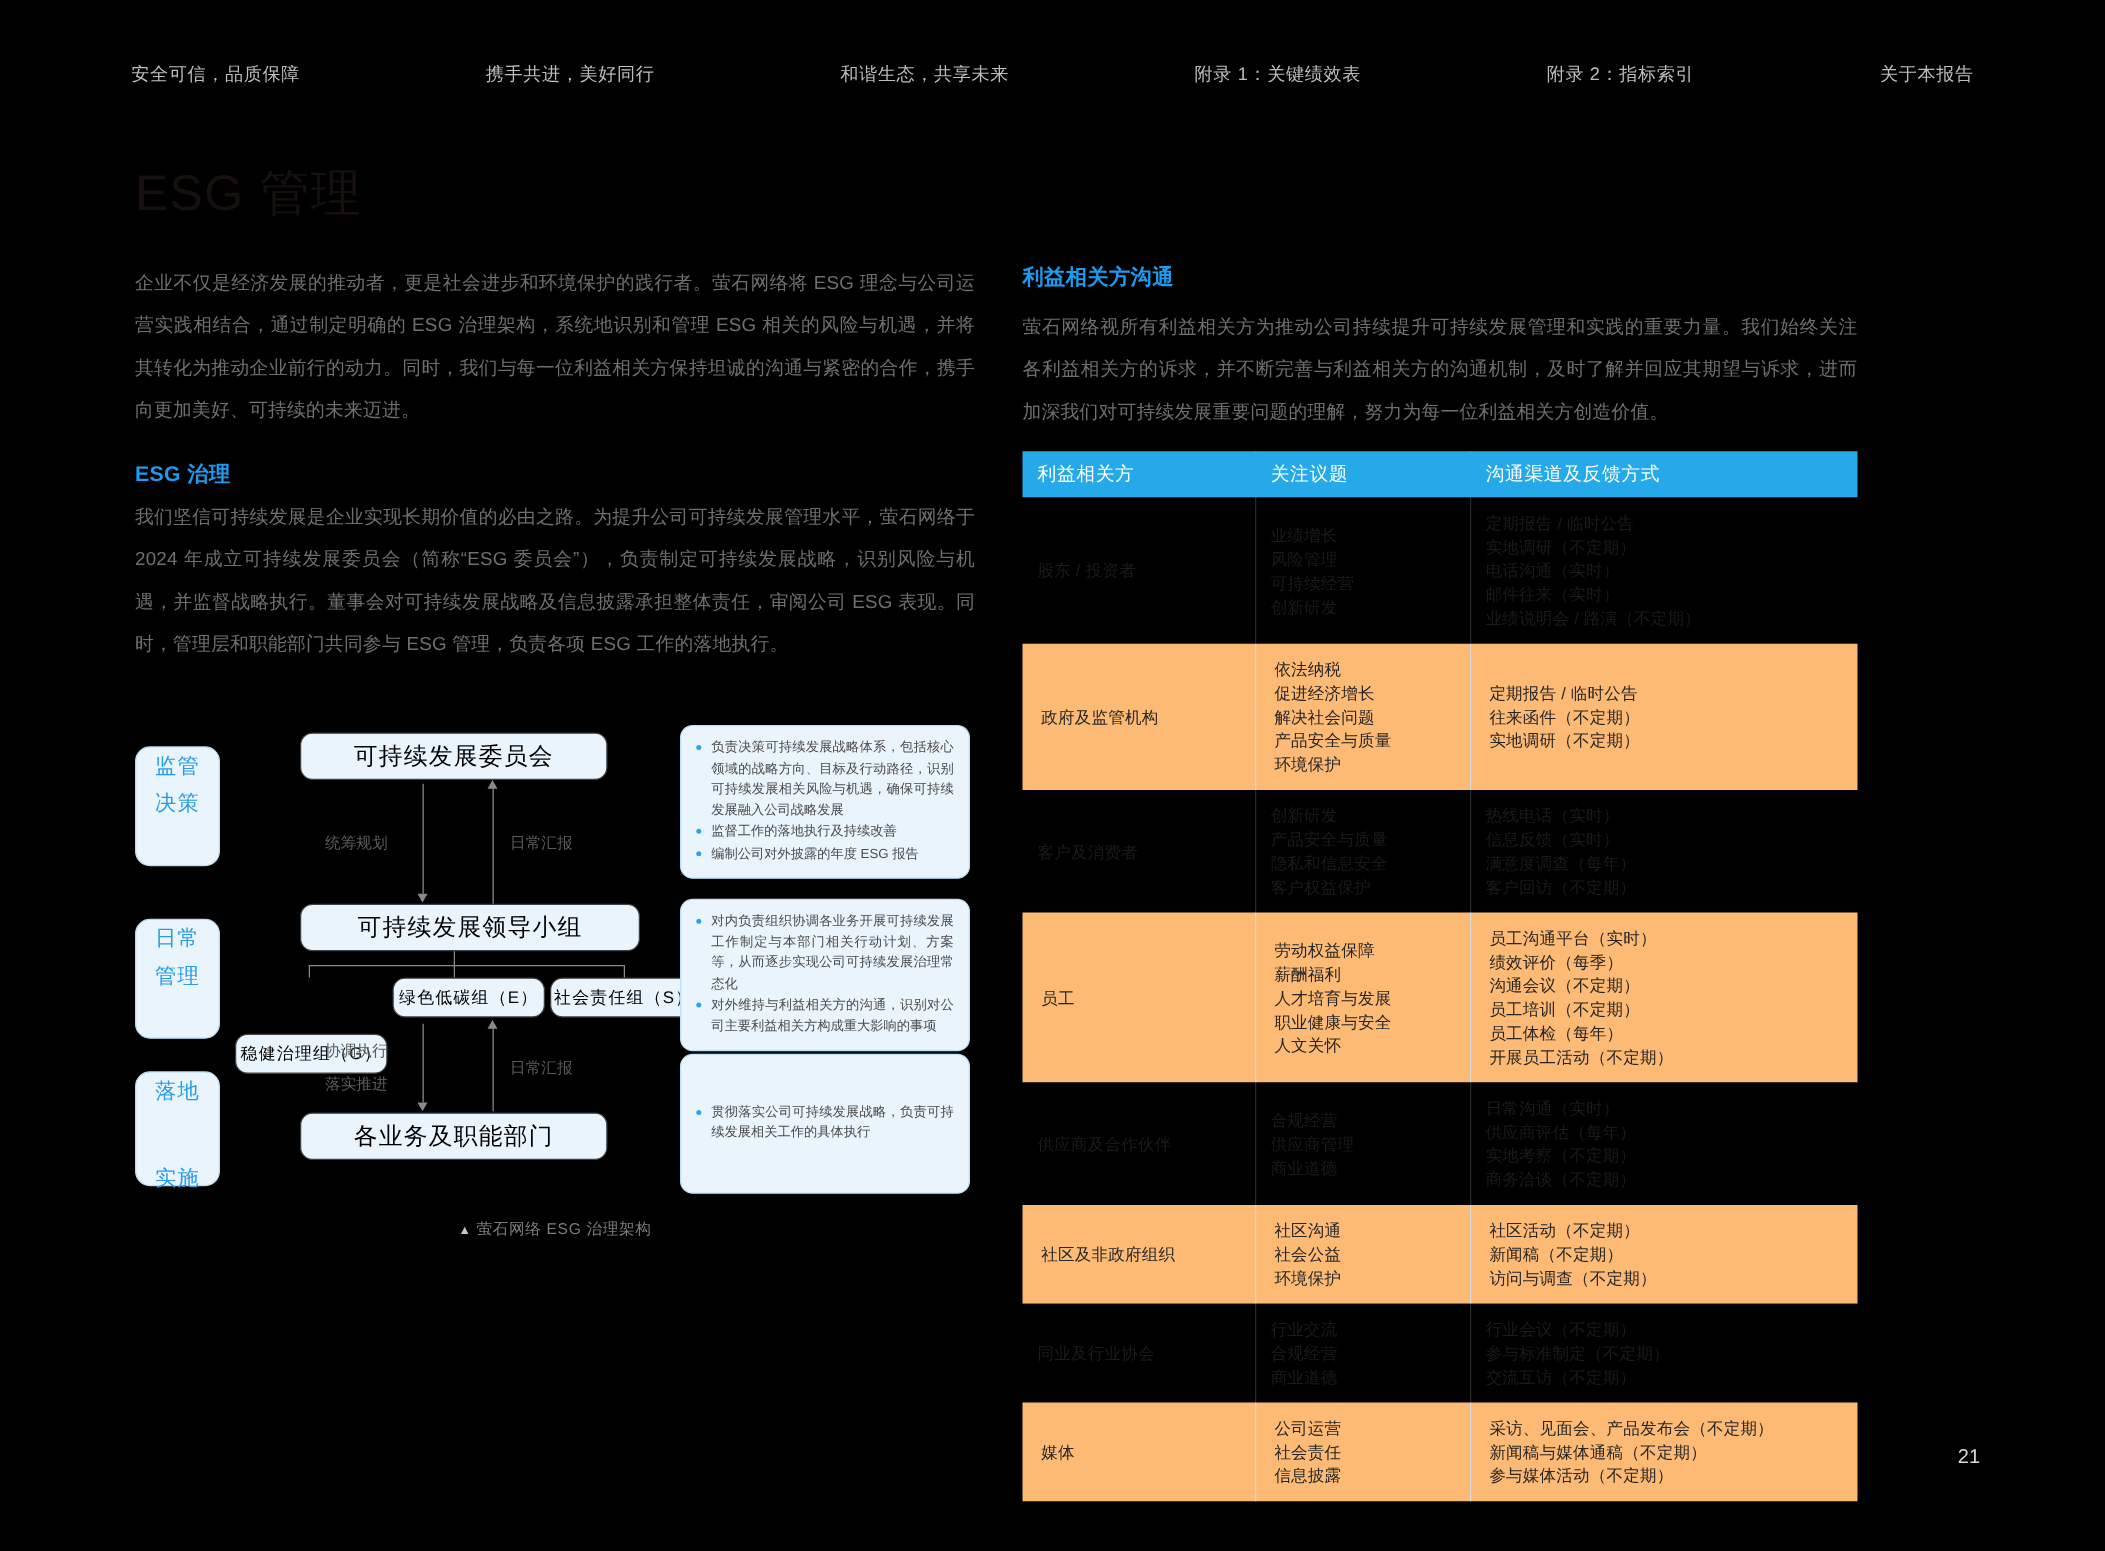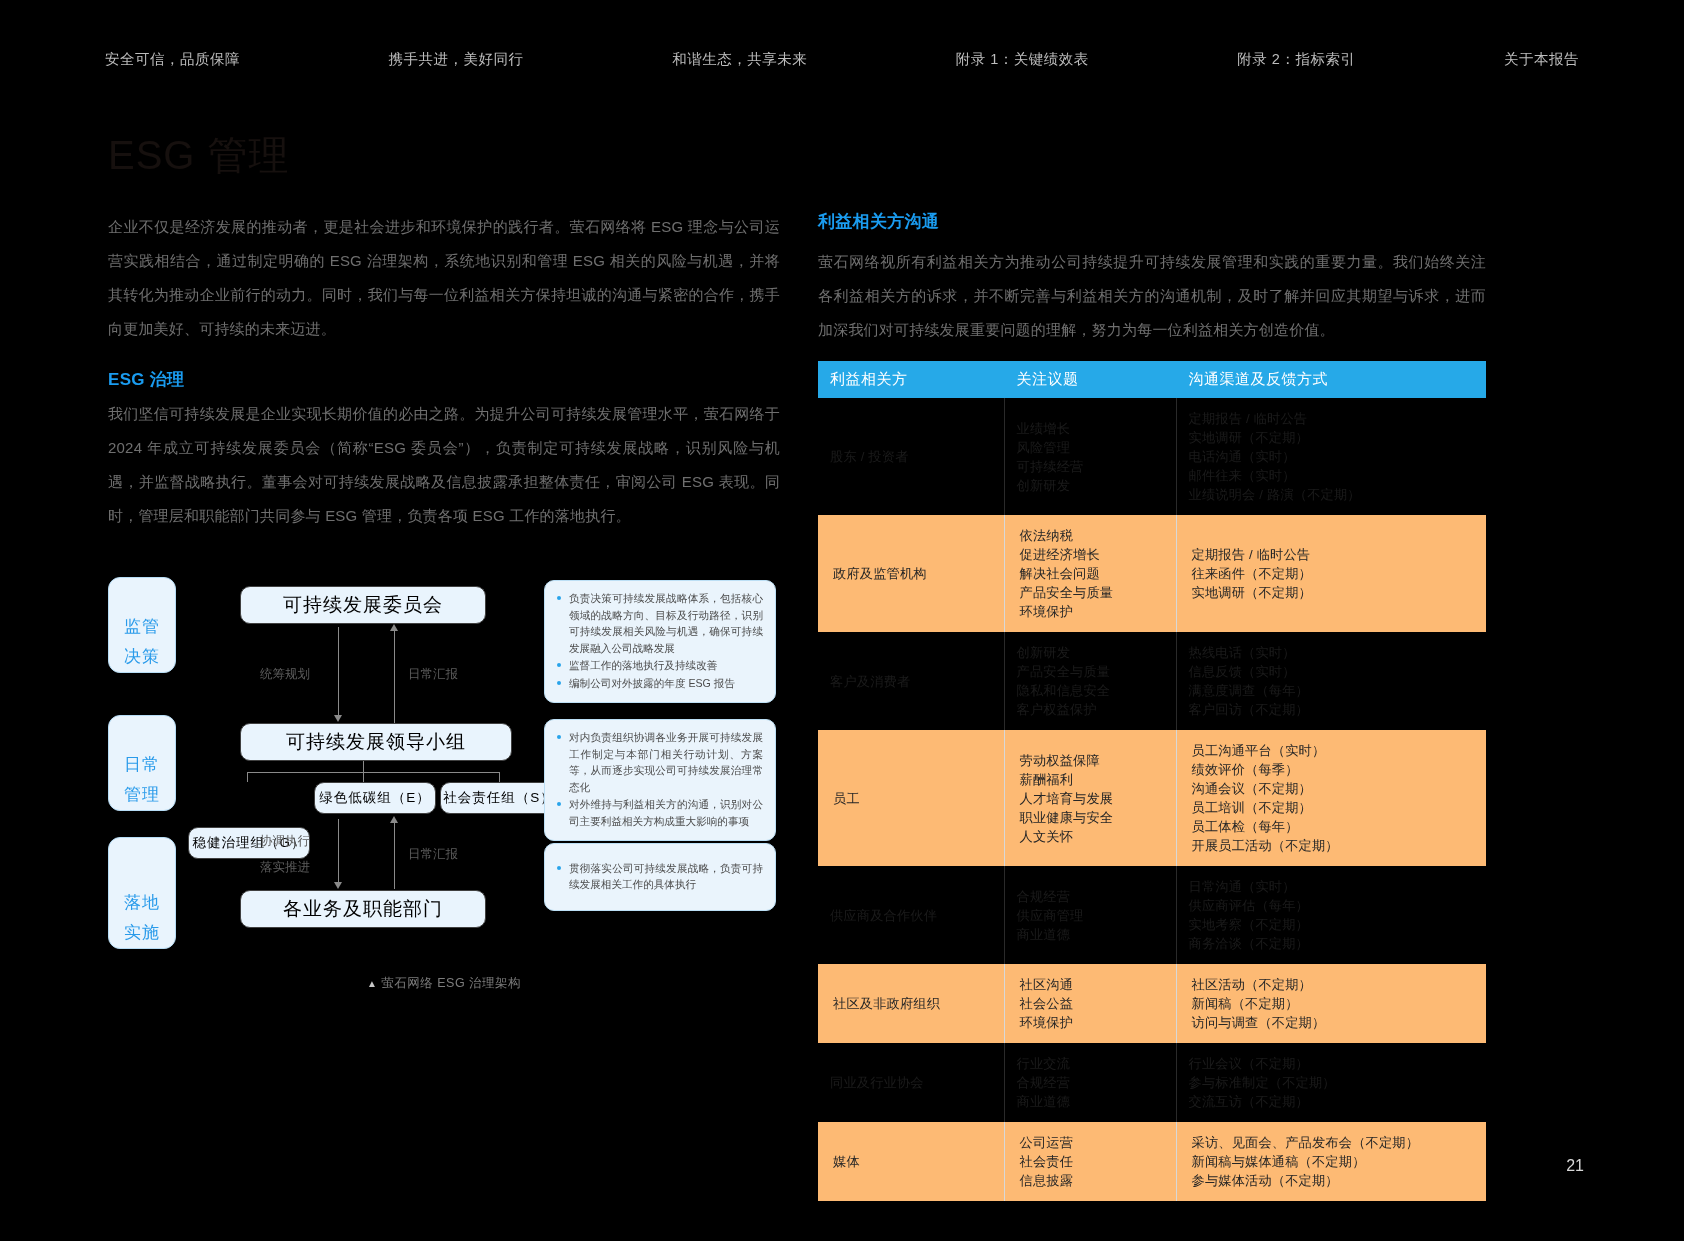--- a/index.html
+++ b/index.html
@@ -43,22 +43,22 @@
   }
   .sec-head.rt { margin-bottom: 12px; }
 
   
   .diagram { position: relative; width: 672px; height: 400px; margin-top: 38px; }
 
   .stage {
     position: absolute; width: 68px;
     border: 1px solid #b6dcf5; border-radius: 12px;
     background: #e9f4fd;
-    display: flex; flex-direction: column; align-items: center; justify-content: flex-end;
-    color: #2a9bea; font-size: 17px; line-height: 30px; letter-spacing: 1px;
+    display: flex; flex-direction: column; align-items: center; justify-content: flex-start;
+    color: #2a9bea; font-size: 17px; line-height: 30px; letter-spacing: 1px; margin-top: 20px;
   }
   .stage .l { display: block; }
 
   .node {
     position: absolute;
     border: 1px solid #404040; border-radius: 10px;
     background: #e9f4fd; color: #000000;
     display: flex; align-items: center; justify-content: center;
     letter-spacing: 1px;
   }
@@ -159,21 +159,21 @@
     <div class="diagram">
 
       <div class="stage" style="left:0px; top:6px; height:96px;">
         <span class="l">监管</span>
         <span class="l">决策</span>
       </div>
       <div class="stage" style="left:0px; top:144px; height:96px;">
         <span class="l">日常</span>
         <span class="l">管理</span>
       </div>
-      <div class="stage" style="left:0px; top:266px; height:112px;">
+      <div class="stage" style="left:0px; top:266px; height:92px;gap:40px;">
         <span class="l">落地</span>
         <span class="l">实施</span>
       </div>
 
       <div class="node big" style="left:132px; top:15px; width:246px;">可持续发展委员会</div>
 
       <div class="node big" style="left:132px; top:152px; width:272px;">可持续发展领导小组</div>
 
       <div class="node small" style="left:80px; top:211px; width:122px;margin-top:45px;">稳健治理组（G）</div>
       <div class="node small" style="left:206px; top:211px; width:122px;">绿色低碳组（E）</div>
@@ -212,21 +212,21 @@
         </ul>
       </div>
 
       <div class="note" style="left:436px; top:148px;">
         <ul>
           <li>对内负责组织协调各业务开展可持续发展工作制定与本部门相关行动计划、方案等，从而逐步实现公司可持续发展治理常态化</li>
           <li>对外维持与利益相关方的沟通，识别对公司主要利益相关方构成重大影响的事项</li>
         </ul>
       </div>
 
-      <div class="note" style="left:436px; top:272px; height:68px; display:flex; align-items:center;">
+      <div class="note" style="left:436px; top:272px; height:112px; display:flex; align-items:center;">
         <ul>
           <li>贯彻落实公司可持续发展战略，负责可持续发展相关工作的具体执行</li>
         </ul>
       </div>
 
       <div class="fig-cap">
         <span class="tri">▲</span>
         <span>萤石网络 ESG 治理架构</span>
       </div>
 

